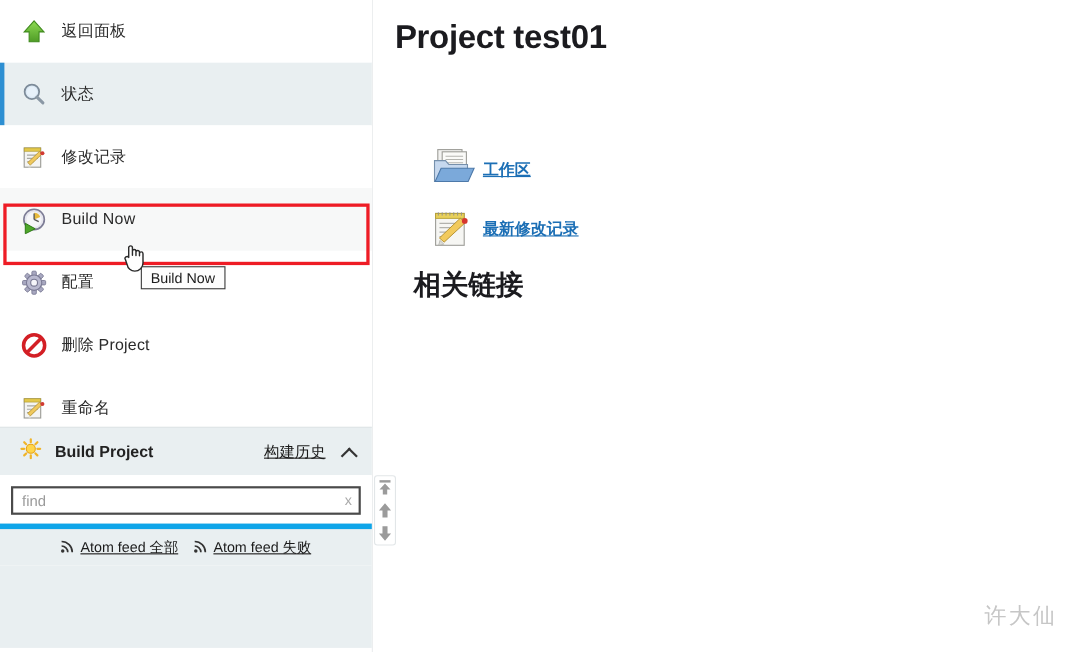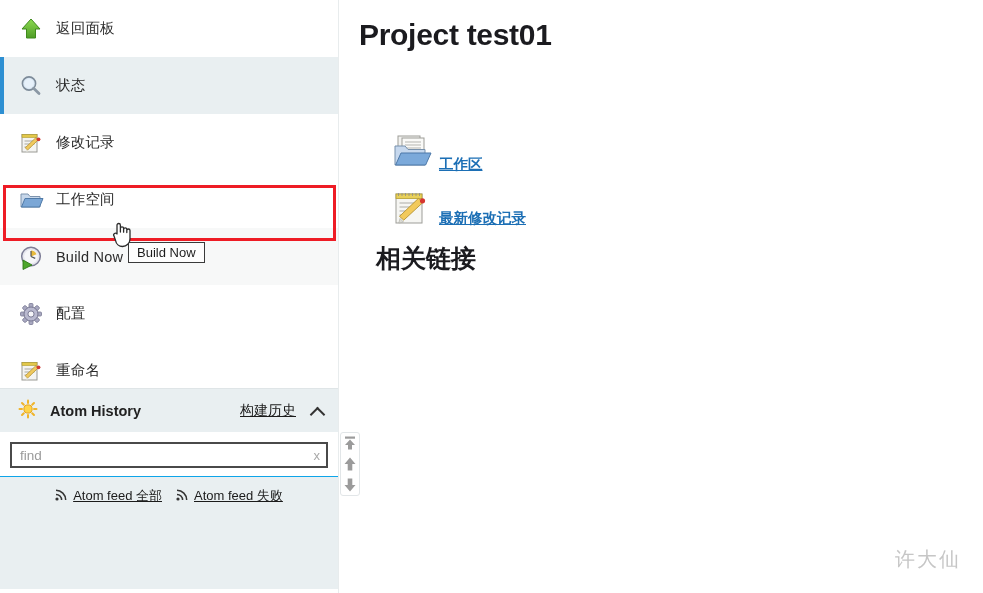--- a/index.html
+++ b/index.html
@@ -123,21 +123,21 @@
   #find-clear {
     position: absolute; right: 6px; top: 50%;
     transform: translateY(-50%);
     font-size: 13px; color: #a9a9a9; cursor: pointer;
     line-height: 1;
   }
 
   #bh-footer {
     background: #e9eff1;
     height: 38px;
-    border-top: 1px solid #0ea5e9;
+    border-top: 5px solid #0ea5e9;
     display: flex; align-items: center; justify-content: center;
     gap: 14px;
   }
   .feed-link {
     display: flex; align-items: center; gap: 5px;
     font-size: 13px; color: #1b1b1b;
     cursor: pointer;
   }
   .feed-link .feed-text { text-decoration: underline; }
   #bh-bottom-fill {
@@ -169,21 +169,21 @@
   }
   #page-title {
     font-size: 30px;
     font-weight: bold;
     color: #1b1b1f;
     letter-spacing: -.3px;
     margin: 0 0 0 0;
   }
   #main-links { margin-top: 82px; margin-left: 32px; }
   .main-link {
-    display: flex; align-items: flex-end;
+    display: flex; align-items: center;
     margin-bottom: 14px;
     cursor: pointer;
   }
   .main-link .ml-icon { width: 44px; flex: 0 0 44px; height: 40px; margin-right: 4px; }
   .main-link .ml-text {
     font-size: 14.5px;
     font-weight: bold;
     color: #1c6fb5;
     text-decoration: underline;
   }
@@ -273,29 +273,20 @@
               <line x1="6.5" y1="17" x2="13" y2="17"></line>
             </g>
             <path d="M9 21.5 L20.5 10.5 L23 13 L11.5 24 Z" fill="#f0c95e" stroke="#b08e2a" stroke-width=".8" transform="translate(-1,-2) scale(.92)"></path>
             <path d="M8.5 20 L10.5 22 L7.8 22.6 Z" fill="#d8d8d2"></path>
             <circle cx="20.5" cy="9.3" r="1.9" fill="#d13a33"></circle>
           </svg>
         </span>
         <span class="nav-label">修改记录</span>
       </li>
 
-      <li class="nav-item">
-        <span class="nav-icon">
-          <svg width="26" height="26" viewBox="0 0 26 26">
-            <path d="M3 7 L10 7 L12 9.5 L22 9.5 L22 20 L3 20 Z" fill="#c7d7ea" stroke="#7d93ad" stroke-width="1"></path>
-            <path d="M3.5 20 L7 11.5 L25 11.5 L21.5 20 Z" fill="#7ba7d6" stroke="#4f7aa8" stroke-width="1"></path>
-          </svg>
-        </span>
-        <span class="nav-label">工作空间</span>
-      </li>
 
       <li class="nav-item hovered">
         <span class="nav-icon">
           <svg width="26" height="26" viewBox="0 0 26 26">
             <circle cx="13" cy="12.5" r="9.3" fill="#e6e6ee" stroke="#7d7d96" stroke-width="1.5"></circle>
             <circle cx="13" cy="12.5" r="6.8" fill="#f6f6f9"></circle>
             <path d="M13 12.5 L13 6.4 A6.1 6.1 0 0 1 18.6 10.2 Z" fill="#e7b93c"></path>
             <line x1="13" y1="12.5" x2="13" y2="7" stroke="#555" stroke-width="1.2"></line>
             <line x1="13" y1="12.5" x2="17.2" y2="14.4" stroke="#555" stroke-width="1.2"></line>
             <path d="M5 16 L14 21 L5 25.5 Z" fill="#4ea72b" stroke="#2f7a16" stroke-width=".9"></path>
@@ -313,20 +304,29 @@
               <rect x="11" y="2.5" width="4" height="21" rx="1" transform="rotate(90 13 13)"></rect>
               <rect x="11" y="2.5" width="4" height="21" rx="1" transform="rotate(135 13 13)"></rect>
             </g>
             <circle cx="13" cy="13" r="7" fill="#b9b9cf" stroke="#7b7b95" stroke-width="1"></circle>
             <circle cx="13" cy="13" r="3.1" fill="#f6f6fa" stroke="#7b7b95" stroke-width="1"></circle>
           </svg>
         </span>
         <span class="nav-label">配置</span>
       </li>
 
+      <li class="nav-item">
+        <span class="nav-icon">
+          <svg width="26" height="26" viewBox="0 0 26 26">
+            <circle cx="13" cy="13" r="9.6" fill="none" stroke="#d31f25" stroke-width="3.2"></circle>
+            <line x1="6.6" y1="19.4" x2="19.4" y2="6.6" stroke="#d31f25" stroke-width="3.2"></line>
+          </svg>
+        </span>
+        <span class="nav-label">删除 Project</span>
+      </li>
 
       <li class="nav-item">
         <span class="nav-icon">
           <svg width="26" height="26" viewBox="0 0 26 26">
             <rect x="4" y="4.5" width="15" height="17.5" fill="#f4f4f2" stroke="#9a9a94" stroke-width="1"></rect>
             <rect x="4" y="4.5" width="15" height="3" fill="#e3c84a" stroke="#b09c2f" stroke-width=".6"></rect>
             <g stroke="#a8a8a2" stroke-width="1">
               <line x1="6.5" y1="11" x2="16.5" y2="11"></line>
               <line x1="6.5" y1="14" x2="16.5" y2="14"></line>
               <line x1="6.5" y1="17" x2="13" y2="17"></line>
@@ -350,21 +350,21 @@
               <line x1="1.5" y1="10" x2="4" y2="10"></line>
                 <line x1="16" y1="10" x2="18.5" y2="10"></line>
               <line x1="4" y1="4" x2="5.8" y2="5.8"></line>
                 <line x1="14.2" y1="14.2" x2="16" y2="16"></line>
               <line x1="16" y1="4" x2="14.2" y2="5.8"></line>
                 <line x1="5.8" y1="14.2" x2="4" y2="16"></line>
             </g>
             <circle cx="10" cy="10" r="4.1" fill="#ffd54a" stroke="#e8a317" stroke-width="1"></circle>
           </svg>
         </span>
-        <span id="bh-title">Atom History</span>
+        <span id="bh-title">Build Project</span>
         <span id="bh-right">
           <span id="bh-link">构建历史</span>
           <span id="bh-chevron"></span>
         </span>
       </div>
 
       <div id="bh-body">
         <div id="find-wrap">
           <input id="find-input" type="text" placeholder="find" style="">
           <span id="find-clear">x</span>

